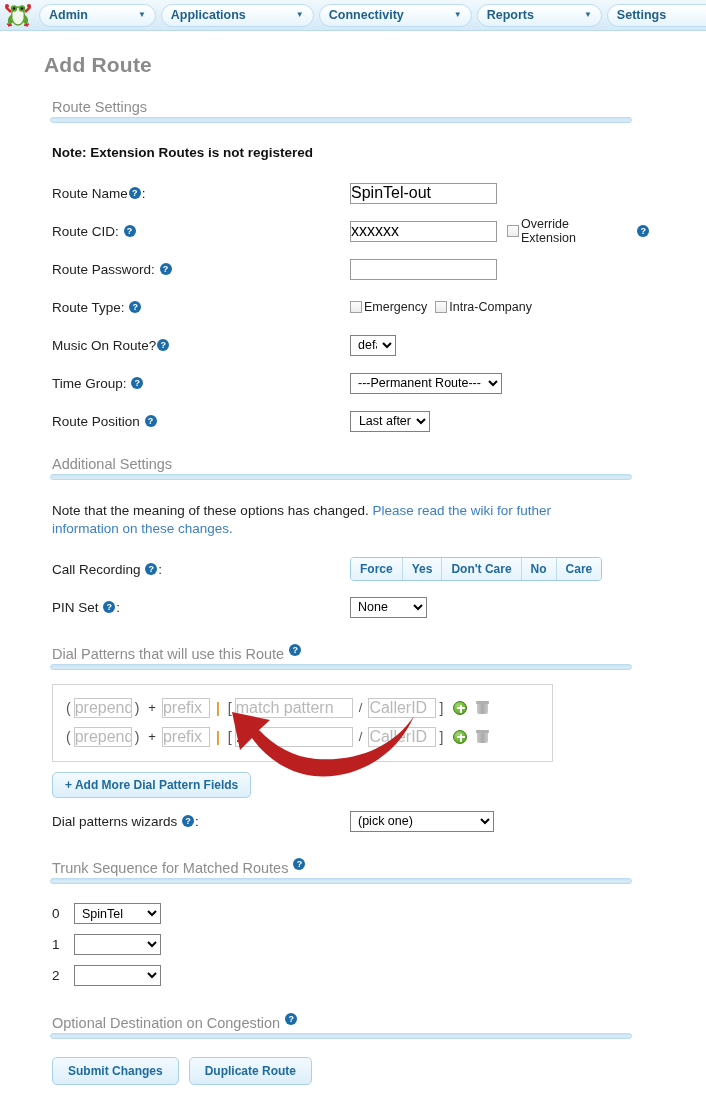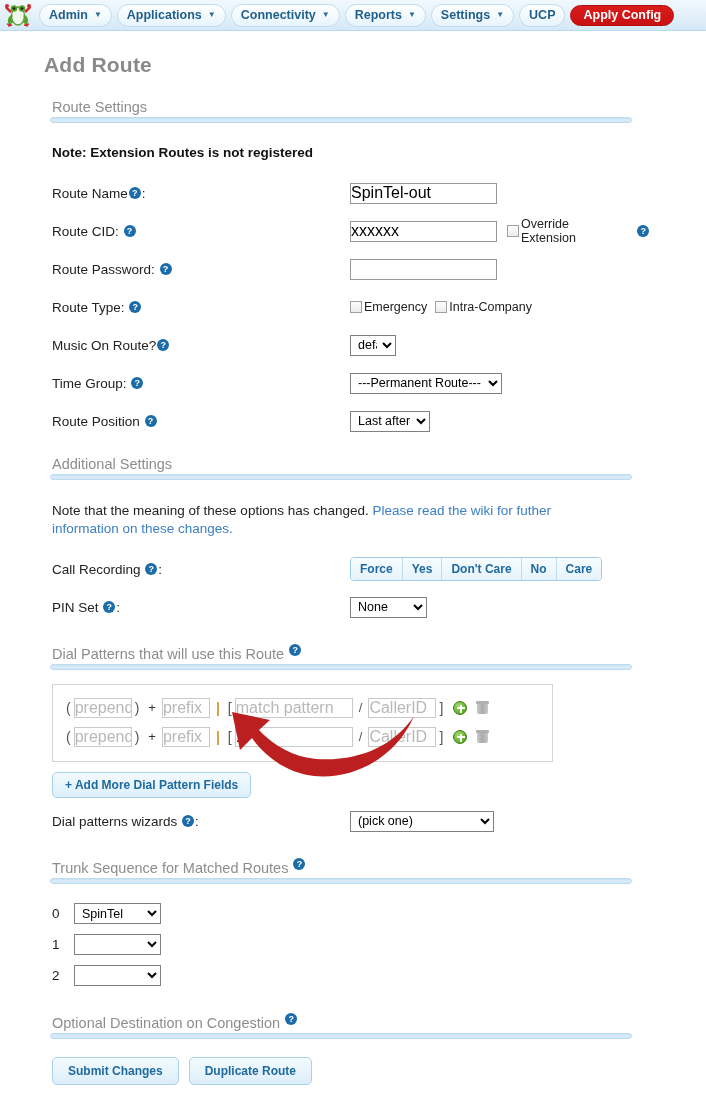--- a/index.html
+++ b/index.html
@@ -32,20 +32,21 @@
     display: flex; align-items: center;
     padding: 0 9px;
     border: 1px solid #bfdcee;
     border-radius: 12px;
     background: linear-gradient(to bottom, #ffffff 0%, #f3fafe 50%, #e7f4fc 100%);
     font-size: 12.5px;
     font-weight: bold;
     color: #1f5f8b;
     white-space: nowrap;
     cursor: pointer;
+    gap: 44px;
   }
   .navbtn .caret {
     margin-left: 6px;
     font-size: 8px;
     color: #2a6c99;
     line-height: 1;
   }
   .navbtn.apply {
     background: linear-gradient(to bottom, #d91c1c 0%, #c91111 100%);
     border: 1px solid #b00d0d;
@@ -423,21 +424,21 @@
         </select>
       </div>
     </div>
 
     
     <div class="frow">
       <div class="flabel">
         <span>Route Position</span> <span class="hq">?</span>
       </div>
       <div class="fctl">
-        <select style="width:80px;">
+        <select style="width:80px;text-align:right;">
           <option>Last after</option>
         </select>
       </div>
     </div>
 
     
     <div class="sect" style="margin-top:16px;">
       <div class="sect-title">
         <span>Additional Settings</span>
       </div>

